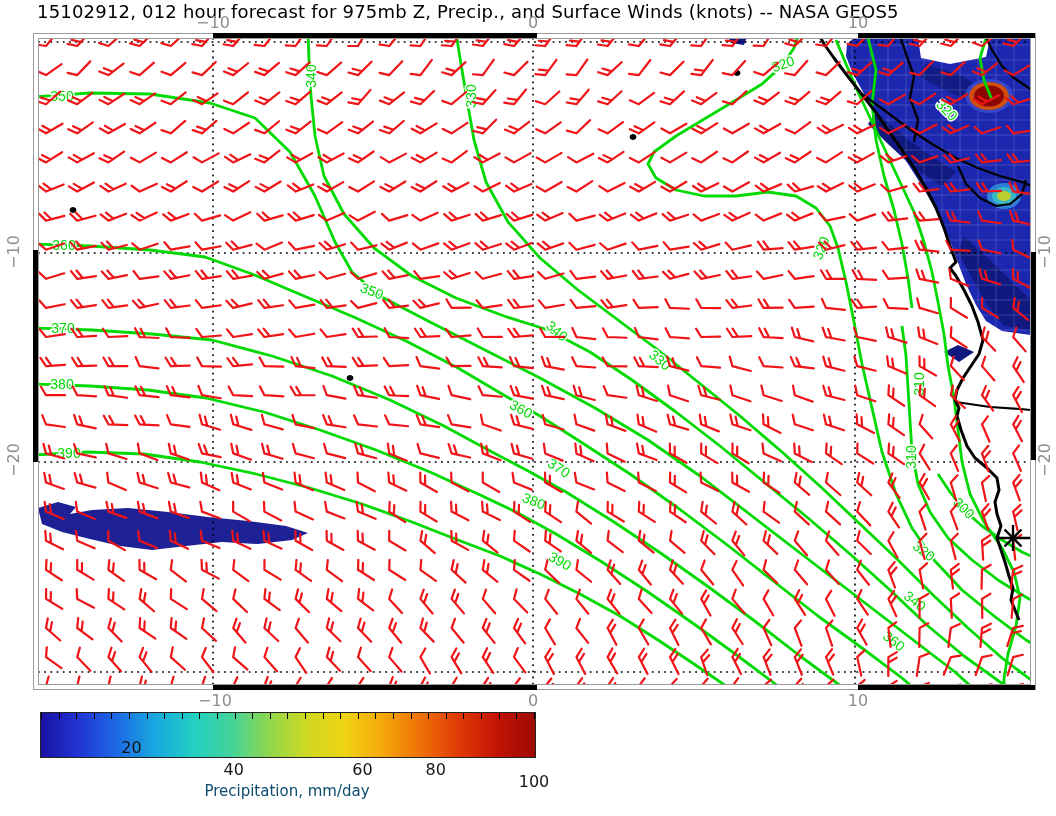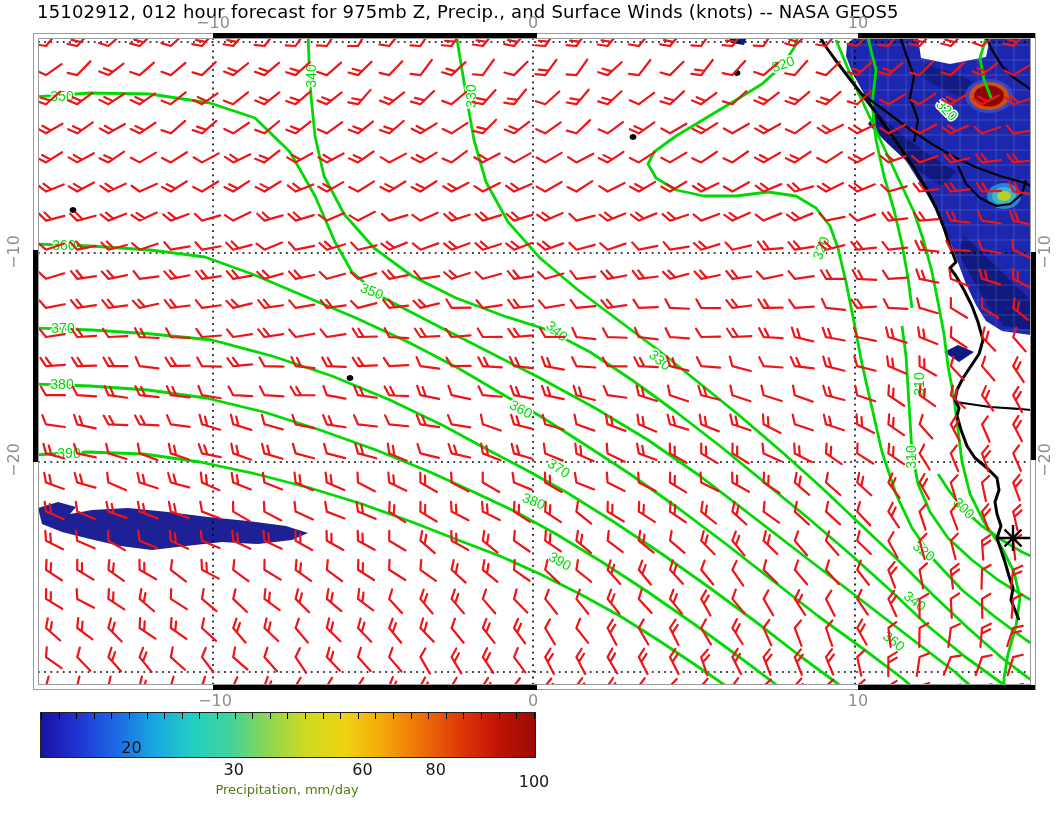--- a/index.html
+++ b/index.html
@@ -7,21 +7,21 @@
           font-family:"DejaVu Sans","Liberation Sans",sans-serif;}
   #title{position:absolute;left:37px;top:1px;font-size:18px;letter-spacing:.2px;color:#000;white-space:nowrap;}
   .tick{position:absolute;color:#8e8e8e;font-size:16px;transform:translateX(-50%);white-space:nowrap;}
   .vtick{position:absolute;color:#8e8e8e;font-size:16px;white-space:nowrap;
          transform:translate(-50%,-50%) rotate(-90deg);}
   #map-svg{position:absolute;left:0;top:0;}
   #cbar{position:absolute;border:1px solid #222;}
   #cbar-ticks{position:absolute;left:0;top:0;width:100%;height:6px;
       background:repeating-linear-gradient(to right,#000 0 1px,transparent 1px 17.6px);}
   .cbar-num{position:absolute;color:#151515;font-size:16px;transform:translateX(-50%);}
-  #cbar-caption{position:absolute;color:#4d7c0f;font-size:13px;transform:translateX(-50%);white-space:nowrap;}
+  #cbar-caption{position:absolute;color:#0c4a6e;font-size:15px;transform:translateX(-50%);white-space:nowrap;}
 </style>
 </head>
 <body>
 
 <div id="figure">
   <div id="title">15102912, 012 hour forecast for 975mb Z, Precip., and Surface Winds (knots) -- NASA GEOS5</div>
 
   <div id="top-axis">
       <div class="tick" style="left: 213px; top: 13px;">−10</div>
       <div class="tick" style="left: 533px; top: 13px;">0</div>
@@ -916,19 +916,19 @@
         <rect x="33" y="250" width="5" height="212" fill="#000"></rect>
         <rect x="1031" y="252" width="5" height="208" fill="#000"></rect>
       </g>
     </svg>
 
   <div id="cbar" style="left: 40px; top: 712px; width: 494px; height: 44px; background: linear-gradient(to right, rgb(26, 17, 163), rgb(33, 53, 212), rgb(29, 106, 228), rgb(24, 168, 224), rgb(34, 207, 195), rgb(67, 211, 154), rgb(143, 214, 78), rgb(207, 217, 33), rgb(239, 211, 18), rgb(245, 167, 10), rgb(239, 112, 8), rgb(224, 58, 6), rgb(195, 19, 6), rgb(156, 11, 4));">
     <div id="cbar-ticks"></div>
   </div>
   <div id="cbar-labels">
       <div class="cbar-num" style="left: 131.39px; top: 738px;">20</div>
-      <div class="cbar-num" style="left: 233.648px; top: 760px;">30</div>
+      <div class="cbar-num" style="left: 233.648px; top: 760px;">40</div>
       <div class="cbar-num" style="left: 334.424px; top: 760px; margin-left: 28px;">60</div>
       <div class="cbar-num" style="left: 435.694px; top: 760px; text-align: center;">80</div>
       <div class="cbar-num" style="left: 534px; top: 760px; margin-top: 12px;">100</div>
     </div>
   <div id="cbar-caption" style="left: 287px; top: 782px;">Precipitation, mm/day</div>
 </div>
 
 </body></html>

